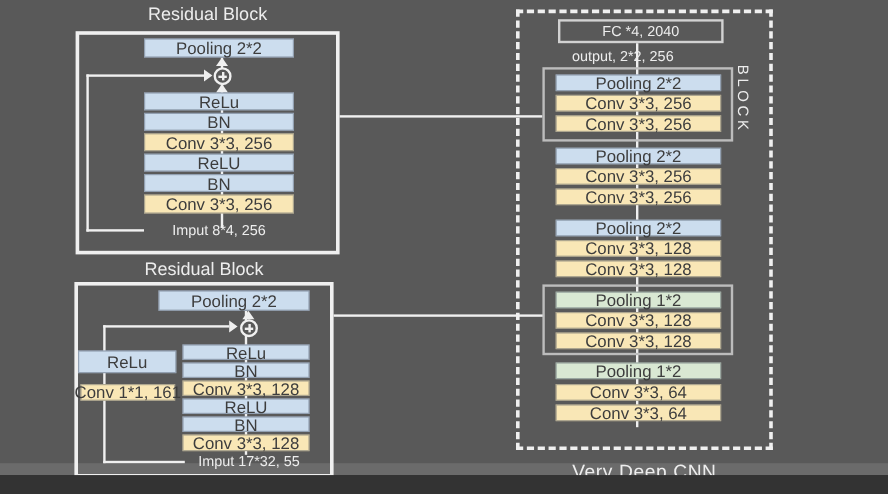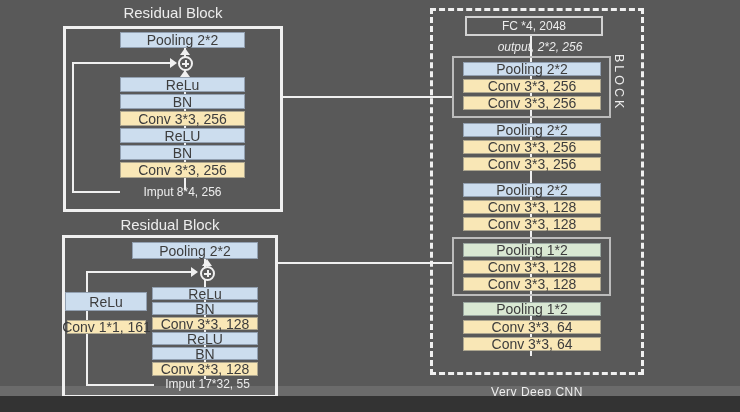--- a/index.html
+++ b/index.html
@@ -4,21 +4,21 @@
 <style>
   html,body{margin:0;padding:0;background:#333;}
   #stage{
     position:relative;width:740px;height:396px;overflow:hidden;
     background:var(--background,#595959);
     font-family:"Liberation Sans",sans-serif;
   }
   .wtext{position:absolute;color:var(--white_text,#eee);text-align:center;z-index:4;}
   .title{font-size:15px;}
   .smalltext{font-size:12px;}
-  .caption{font-size:12px;letter-spacing:.5px;}
+  .caption{font-size:16px;letter-spacing:.5px;}
   .layer{
     position:absolute;box-sizing:border-box;z-index:2;
     display:flex;align-items:center;justify-content:center;
     font-size:14px;color:var(--box_text,#3d3d3d);
     border:1px solid rgba(60,70,85,.4);white-space:nowrap;
   }
   .blue{background:var(--blue,#ccddee);}
   .yellow{background:var(--yellow,#f9e7b6);}
   .green{background:var(--green,#d9e8d3);}
   .wline{position:absolute;background:var(--line,#f0f0f0);z-index:1;}
@@ -97,22 +97,22 @@
   <div class="layer yellow" style="left:67px;top:320px;width:79px;height:14px;">Conv 1*1, 161</div>
 
   <div class="wtext smalltext" style="left:140px;top:377px;width:135px;">Imput 17*32, 55</div>
 
   <div class="wline" style="left:283px;top:96px;width:169px;height:2px;"></div>
   <div class="wline" style="left:278px;top:262px;width:175px;height:2px;"></div>
 
   <div class="dashed-box" style="left:430px;top:8px;width:214px;height:367px;"></div>
   <div class="wline" style="left:530px;top:36px;width:2px;height:320px;"></div>
 
-  <div class="fc-box" style="left:465px;top:16px;width:138px;height:20px;">FC *4, 2048</div>
-  <div class="wtext smalltext" style="left:455px;top:40px;width:170px;font-style:italic;">output, 2*2, 256</div>
+  <div class="fc-box" style="left:465px;top:16px;width:138px;height:20px;">FC *4, 2040</div>
+  <div class="wtext smalltext" style="left:434px;top:40px;width:170px;">output, 2*2, 256</div>
 
   <div class="group-box" style="left:452px;top:56px;width:159px;height:62px;"></div>
   <div class="vertical-label" style="left:612px;top:54px;height:70px;">BLOCK</div>
 
   <div class="layer blue" style="left:463px;top:62px;width:138px;height:14px;">Pooling 2*2</div>
   <div class="layer yellow" style="left:463px;top:79px;width:138px;height:14px;">Conv 3*3, 256</div>
   <div class="layer yellow" style="left:463px;top:96px;width:138px;height:14px;">Conv 3*3, 256</div>
 
   <div class="layer blue" style="left:463px;top:123px;width:138px;height:14px;">Pooling 2*2</div>
   <div class="layer yellow" style="left:463px;top:140px;width:138px;height:14px;">Conv 3*3, 256</div>

